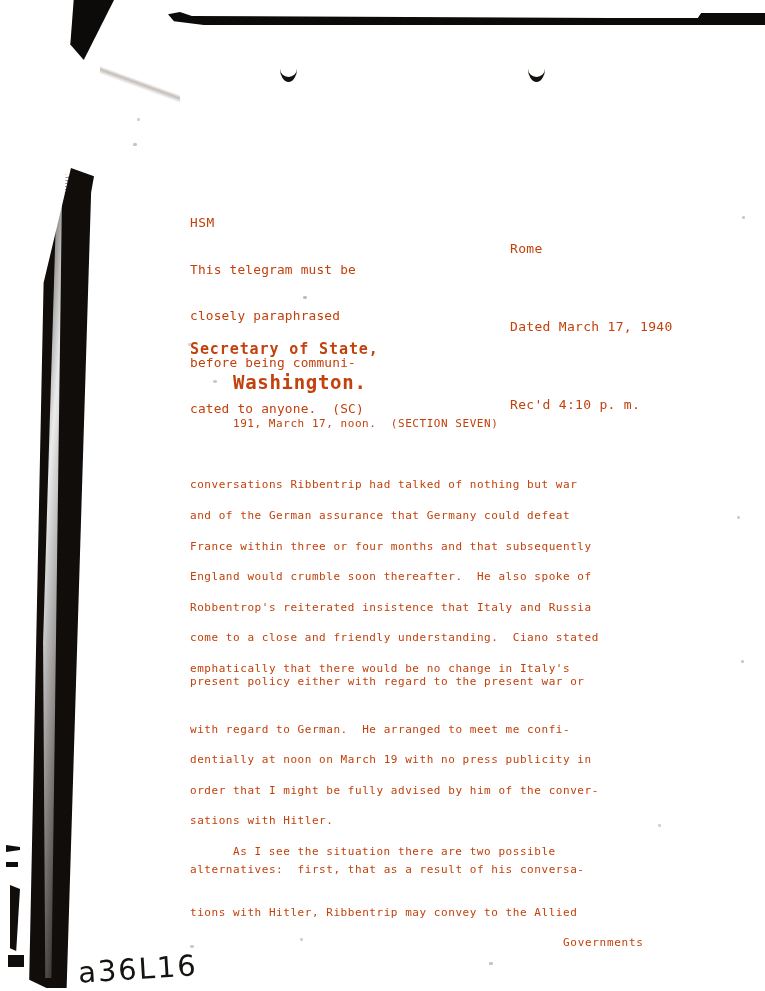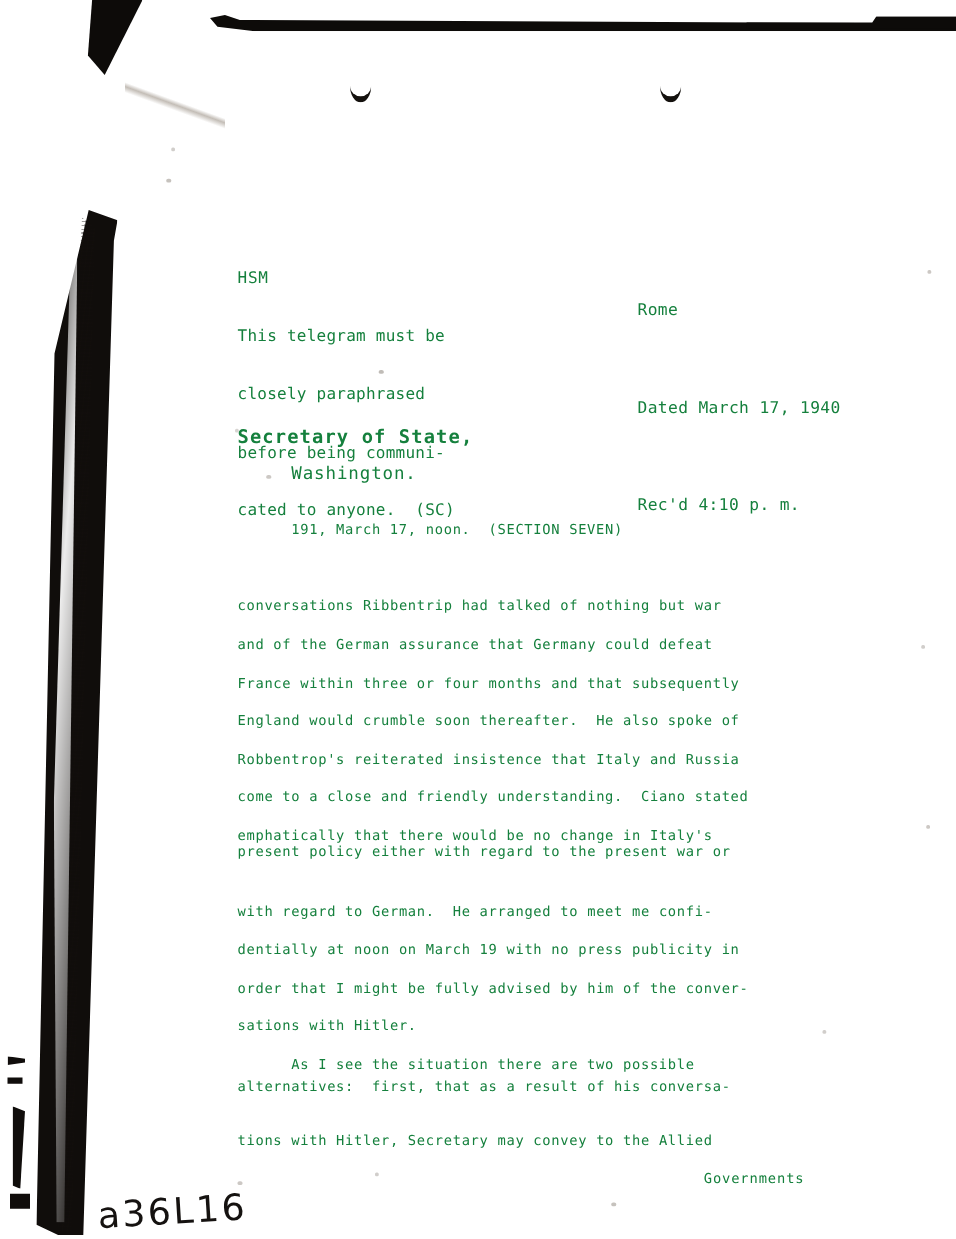--- a/index.html
+++ b/index.html
@@ -105,21 +105,21 @@
   
   .speck { position: absolute; background: #8d857c; border-radius: 40%; pointer-events: none; }
 
   
   .typed {
     position: absolute;
     white-space: pre;
     font-family: "DejaVu Sans Mono", "Liberation Mono", monospace;
     font-size: 13.5px;
     letter-spacing: .4px;
-    color: #15803d;
+    color: #c2410c;
   }
 
   
   #stamp-block {
     left: 190px; top: 184px;
     font-size: 12.8px;
     line-height: 15.5px;
     letter-spacing: .2px;
   }
   #stamp-block .l0 { letter-spacing: .6px; }
@@ -127,21 +127,21 @@
   
   #dateline-block {
     left: 510px; top: 184px;
     font-size: 13px;
     line-height: 26px;
     letter-spacing: .3px;
   }
 
   
   #addressee      { left: 190px; top: 340px; font-size: 15px; letter-spacing: .9px; font-weight: bold; }
-  #addressee-city { left: 233px; top: 371px; font-size: 14px; letter-spacing: .7px; }
+  #addressee-city { left: 233px; top: 371px; font-size: 19px; letter-spacing: .7px; font-weight: bold; }
 
   
   .bodyline {
     left: 190px;
     font-size: 11px;
     letter-spacing: .55px;
     line-height: 17px;
   }
   .bodyline.indent { left: 233px; }
   .bodyline.right  { left: 563px; letter-spacing: .7px; text-align: right; }
@@ -220,19 +220,19 @@
   <div class="typed bodyline" style="top:629px">come to a close and friendly understanding.  Ciano stated</div>
   <div class="typed bodyline" style="top:660px">emphatically that there would be no change in Italy's</div>
   <div class="typed bodyline" style="top:673px">present policy either with regard to the present war or</div>
   <div class="typed bodyline" style="top:721px">with regard to German.  He arranged to meet me confi-</div>
   <div class="typed bodyline" style="top:751px">dentially at noon on March 19 with no press publicity in</div>
   <div class="typed bodyline" style="top:782px">order that I might be fully advised by him of the conver-</div>
   <div class="typed bodyline" style="top:812px">sations with Hitler.</div>
 
   <div class="typed bodyline indent" style="top:843px">As I see the situation there are two possible</div>
   <div class="typed bodyline" style="top:861px">alternatives:  first, that as a result of his conversa-</div>
-  <div class="typed bodyline" style="top:904px">tions with Hitler, Secretary may convey to the Allied</div>
+  <div class="typed bodyline" style="top:904px">tions with Hitler, Ribbentrip may convey to the Allied</div>
 
   <div class="typed bodyline right" style="top:934px">Governments</div>
 
   <div id="accession">a36L16</div>
 
 </div>
 
 </body></html>

